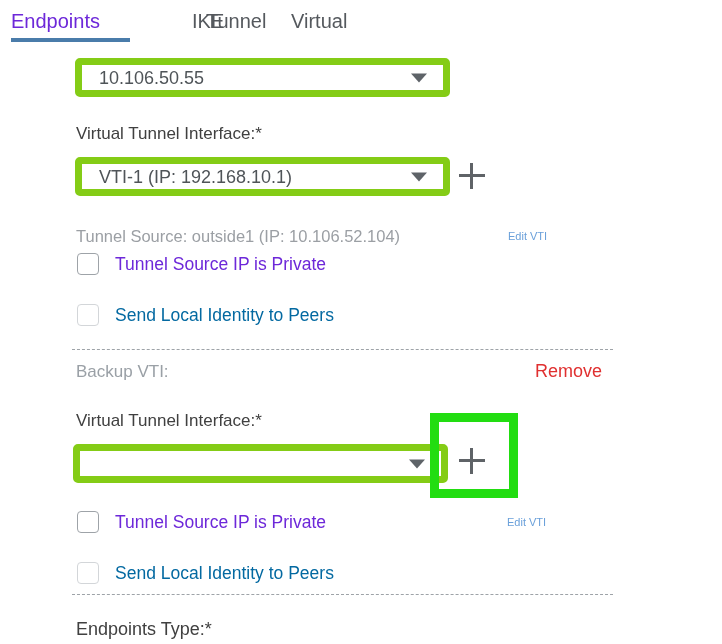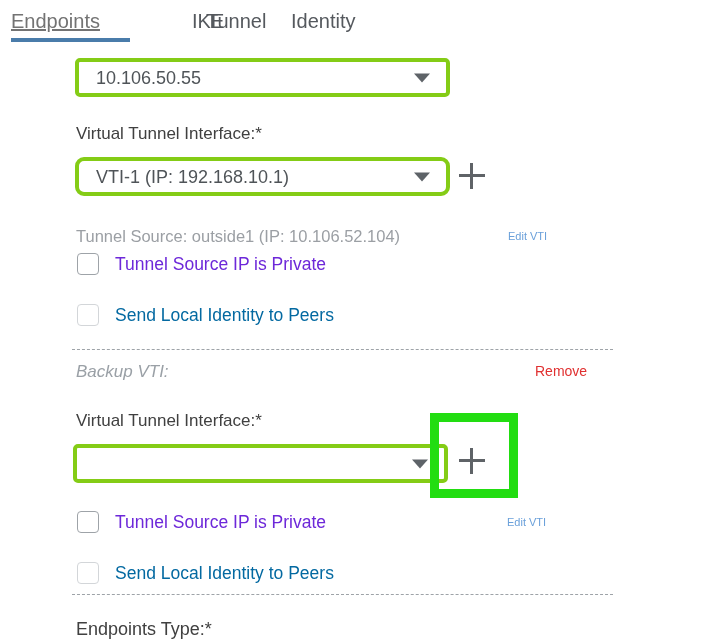--- a/index.html
+++ b/index.html
@@ -28,22 +28,21 @@
   .tab {
     position: absolute;
     top: 8px;
     font-size: 20px;
     line-height: 26px;
     color: #55595e;
     white-space: nowrap;
     cursor: pointer;
   }
   .tab.active {
-    color: #737373;
-    text-decoration: underline;
+    color: #6d28d9;
   }
   .tab-underline {
     position: absolute;
     height: 4px;
     background: #4a7caa;
     bottom: 0;
   }
 
   
   .form {
@@ -62,21 +61,21 @@
     color: #404040;
     white-space: nowrap;
   }
   .fld-label.muted {
     color: #9aa0a6;
   }
 
   .select {
     position: absolute;
     box-sizing: border-box;
-    border: 4px solid #84cc16;
+    border: 7px solid #84cc16;
     border-radius: 5px;
     background: #ffffff;
     cursor: pointer;
   }
   .select .val {
     position: absolute;
     left: 17px;
     top: 50%;
     transform: translateY(-50%);
     font-size: 18px;
@@ -128,21 +127,21 @@
     position: absolute;
     font-size: 11px;
     line-height: 22px;
     color: #6aa0da;
     white-space: nowrap;
     cursor: pointer;
   }
 
   .remove-link {
     position: absolute;
-    font-size: 14px;
+    font-size: 18px;
     line-height: 23px;
     color: #e03030;
     white-space: nowrap;
     cursor: pointer;
     text-align: right;
   }
 
   .cb-row {
     position: absolute;
   }
@@ -190,34 +189,34 @@
     pointer-events: none;
   }
 </style>
 </head>
 <body>
 
 <div class="tabbar">
   <div class="tab active" style="left:11px;">Endpoints</div>
   <div class="tab" style="left:145px;margin-left:47px;">IKE</div>
   <div class="tab" style="left:206px;">Tunnel</div>
-  <div class="tab" style="left:291px;">Identity</div>
+  <div class="tab" style="left:291px;">Virtual</div>
   <div class="tab-underline" style="left:11px; width:119px;"></div>
 </div>
 
 <div class="form">
 
   <div class="select" style="left:75px; top:16px; width:375px; height:39px;">
     <span class="val">10.106.50.55</span>
     <span class="caret"></span>
   </div>
 
   <div class="fld-label" style="left:76px; top:81px;">Virtual Tunnel Interface:*</div>
 
-  <div class="select" style="left:75px; top:115px; width:375px; height:39px;border-radius:9px;">
+  <div class="select" style="left:75px; top:115px; width:375px; height:39px;">
     <span class="val">VTI-1 (IP: 192.168.10.1)</span>
     <span class="caret"></span>
   </div>
 
   <div class="plus" style="left:459px; top:121px;"></div>
 
   <div class="tunnel-src" style="left:76px; top:184px;">Tunnel Source: outside1 (IP: 10.106.52.104)</div>
   <div class="link" style="left:508px; top:183px;">Edit VTI</div>
 
   <div class="cb-row" style="left:77px; top:211px;">
@@ -225,21 +224,21 @@
     <span class="cb-label">Tunnel Source IP is Private</span>
   </div>
 
   <div class="cb-row" style="left:77px; top:262px;">
     <span class="cbox disabled"></span>
     <span class="cb-label disabled">Send Local Identity to Peers</span>
   </div>
 
   <div class="divider" style="left:72px; top:307px; width:541px;"></div>
 
-  <div class="fld-label muted" style="left:76px; top:319px;font-style:italic;">Backup VTI:</div>
+  <div class="fld-label muted" style="left:76px; top:319px;">Backup VTI:</div>
   <div class="remove-link" style="left:535px; top:318px;">Remove</div>
 
   <div class="fld-label" style="left:76px; top:368px;">Virtual Tunnel Interface:*</div>
 
   <div class="select" style="left:73px; top:402px; width:375px; height:39px;">
     <span class="val"></span>
     <span class="caret"></span>
   </div>
 
   <div class="plus" style="left:459px; top:406px;"></div>

